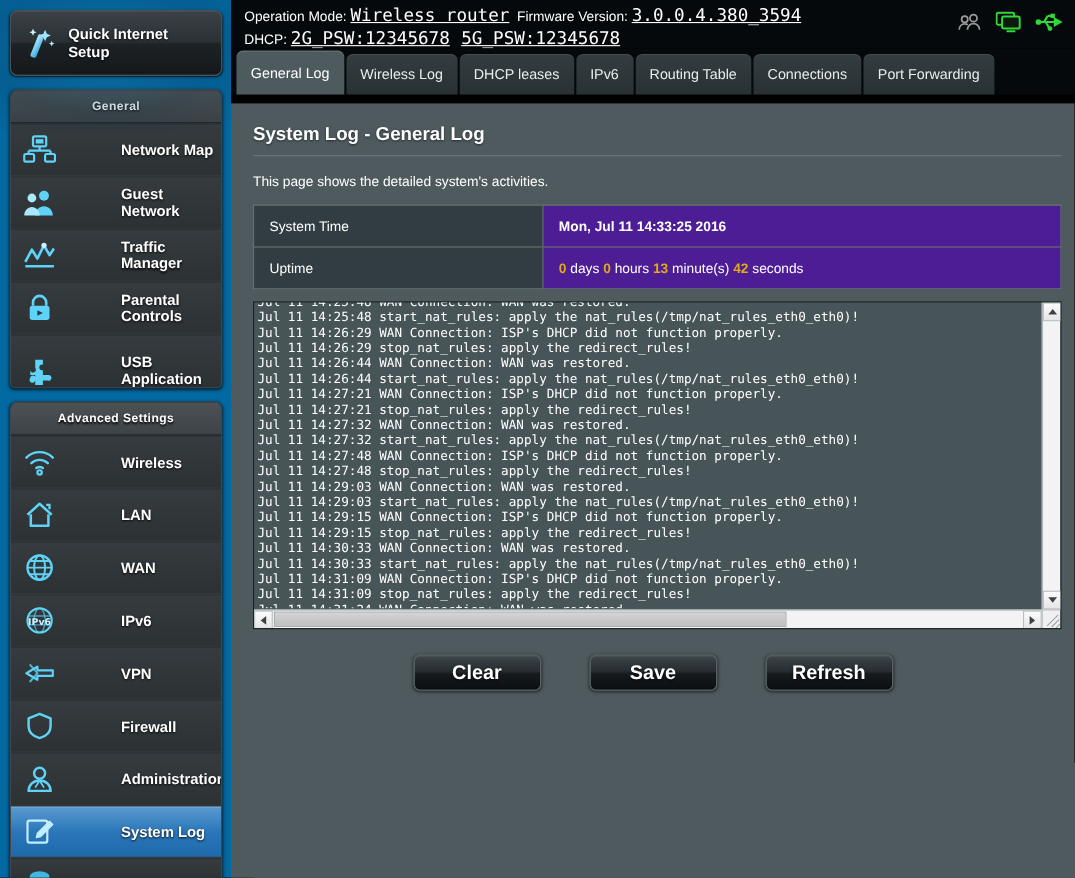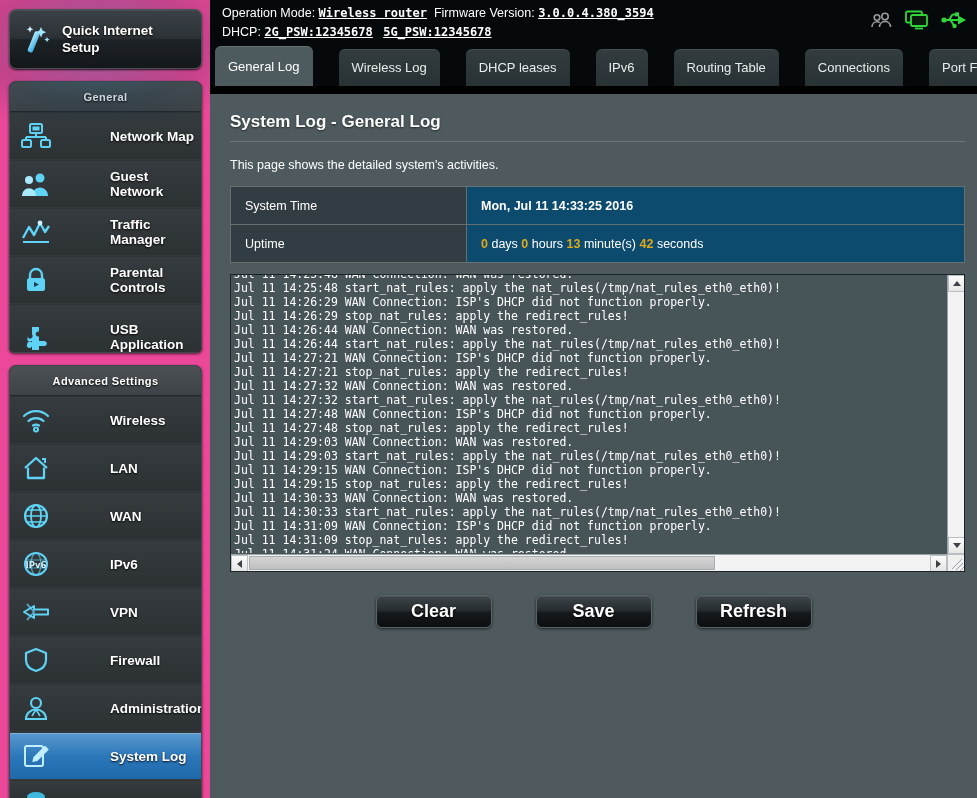--- a/index.html
+++ b/index.html
@@ -18,21 +18,21 @@
     width: 977px;
     height: 798px;
     background: #000000;
     display: flex;
   }
 
   
   #sidebar {
     width: 210px;
     height: 798px;
-    background: #ec4899;
+    background: #0369a1;
     position: relative;
     flex: none;
     overflow: hidden;
   }
   
   #sidebar::before {
     content: "";
     position: absolute;
     left: -40px; top: -50px;
     width: 300px; height: 170px;
@@ -126,40 +126,39 @@
     padding: 4px 0 0 12px;
   }
   .topline {
     color: #ffffff;
     font-size: 12.5px;
     line-height: 19px;
     white-space: nowrap;
   }
   .topline .ul {
     text-decoration: underline;
-    font-weight: bold;
+    font-weight: normal;
     font-family: "DejaVu Sans Mono", monospace;
-    font-size: 12px;
+    font-size: 16px;
   }
   #top-icons {
     position: absolute;
     right: 10px; top: 10px;
     display: flex; align-items: center; gap: 12px;
   }
   .topicon { cursor: pointer; display: block; }
 
   
   #tabs {
     height: 42px;
     display: flex;
     align-items: flex-end;
     padding-left: 5px;
     background: #05090b;
     position: relative;
-    gap: 24px;
   }
   .tab {
     height: 37px;
     padding: 0 13px;
     display: flex;
     align-items: center;
     border-radius: 6px 6px 0 0;
     background: linear-gradient(180deg, #333d40 0%, #283134 100%);
     color: #e8eced;
     font-size: 13px;
@@ -210,26 +209,26 @@
     border-collapse: collapse;
     width: calc(100% - 12px);
   }
   #info-table tr { height: 38px; }
   #info-table td {
     border: 1px solid #66716f;
     padding: 0 14px;
     font-size: 12.5px;
   }
   td.k {
-    width: 236px;
+    width: 263px;
     background: #313d42;
     color: #ffffff;
   }
   td.v {
-    background: #0c4a6e;
+    background: #4c1d95;
     color: #ffffff;
     font-weight: bold;
   }
   td.v.uptime { font-weight: normal; }
   .num { color: #e0a81c; font-weight: bold; }
 
   
   #logwrap {
     margin: 11px 2px 0 10px;
     width: calc(100% - 12px);

